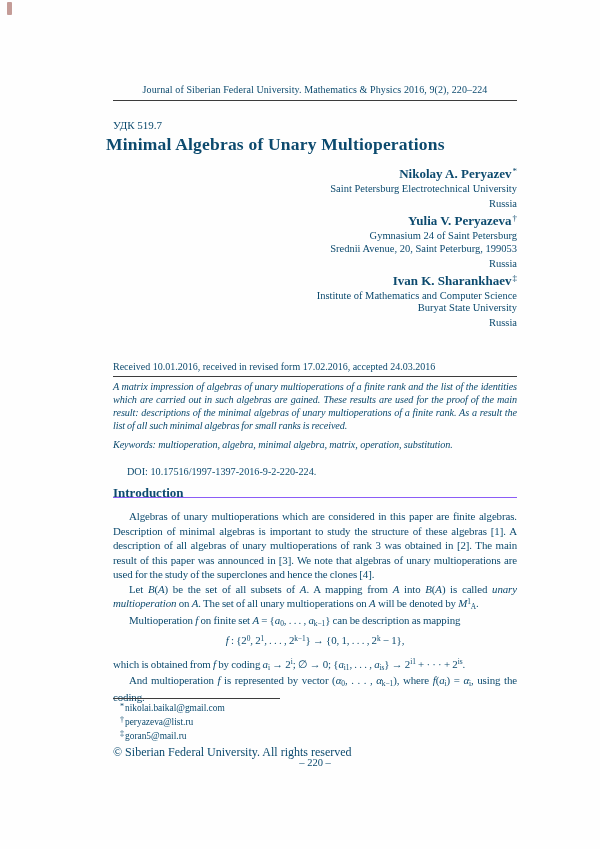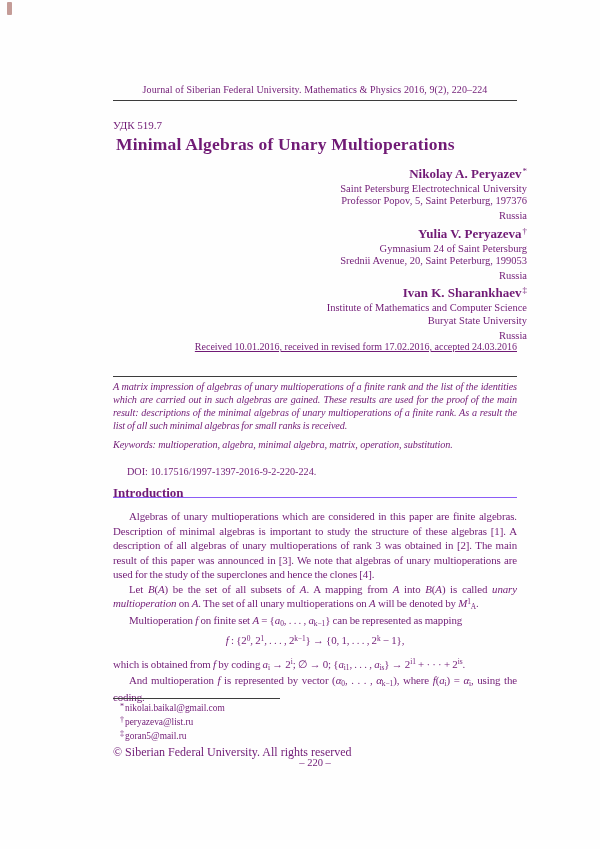--- a/index.html
+++ b/index.html
@@ -3,45 +3,45 @@
 <meta charset="utf-8">
 <style>
   html,body{margin:0;padding:0;}
   body{background:#d8d8d8;}
   .page{
     position:relative;
     width:600px;height:849px;
     background:#fefefe;
     overflow:hidden;
     font-family:"Liberation Serif","DejaVu Serif",serif;
-    color:#701a75;
+    color:#0c4a6e;
   }
   .scan-mark{
     position:absolute;left:7px;top:2px;width:5px;height:13px;
     background:#8a3a30;opacity:.5;border-radius:1px;
   }
   .jheader{
     position:absolute;left:113px;top:84px;width:404px;
     text-align:center;font-size:10px;line-height:12px;
     padding-bottom:4px;border-bottom:1px solid #3c3c3c;
     letter-spacing:.1px;
   }
   .udc{position:absolute;left:113px;top:119px;font-size:11px;}
   .title{
-    position:absolute;left:116px;top:134px;margin:0;
+    position:absolute;left:106px;top:134px;margin:0;
     font-size:17.5px;font-weight:bold;letter-spacing:.2px;
   }
-  .authors{position:absolute;left:123px;top:164px;width:404px;text-align:right;}
+  .authors{position:absolute;left:113px;top:164px;width:404px;text-align:right;}
   .a-name{font-size:13px;font-weight:bold;line-height:15px;margin-top:2px;}
   .a-mk{font-size:9px;position:relative;top:-4px;margin-left:1px;font-weight:normal;}
   .a-line{font-size:10.5px;line-height:12.4px;}
   .a-country{font-size:10.5px;line-height:12.4px;margin:2.5px 0 3px;}
   .received{
-    position:absolute;left:113px;top:341px;width:404px;
-    text-align:right;font-size:10px;text-decoration:underline;
+    position:absolute;left:113px;top:361px;width:404px;
+    text-align:left;font-size:10px;
   }
   .abstract-box{
     position:absolute;left:113px;top:376px;width:404px;
     border-top:1px solid #3c3c3c;border-bottom:1px solid #8b5cf6;
     padding:3px 0 5px;
   }
   .abstract{
     margin:0;font-style:italic;font-size:10.2px;line-height:13px;
     text-align:justify;letter-spacing:-.1px;word-spacing:-.4px;
   }
@@ -79,21 +79,20 @@
 
   <div class="udc">УДК 519.7</div>
 
   <h1 class="title">Minimal Algebras of Unary Multioperations</h1>
 
   <div class="authors">
 
     <div class="author">
       <div class="a-name"><span>Nikolay A. Peryazev</span><span class="a-mk">*</span></div>
       <div class="a-line">Saint Petersburg Electrotechnical University</div>
-      <div class="a-line">Professor Popov, 5, Saint Peterburg, 197376</div>
       <div class="a-country">Russia</div>
     </div>
 
     <div class="author">
       <div class="a-name"><span>Yulia V. Peryazeva</span><span class="a-mk">†</span></div>
       <div class="a-line">Gymnasium 24 of Saint Petersburg</div>
       <div class="a-line">Srednii Avenue, 20, Saint Peterburg, 199053</div>
       <div class="a-country">Russia</div>
     </div>
 
@@ -112,21 +111,21 @@
     <p class="abstract">A matrix impression of algebras of unary multioperations of a finite rank and the list of the identities which are carried out in such algebras are gained. These results are used for the proof of the main result: descriptions of the minimal algebras of unary multioperations of a finite rank. As a result the list of all such minimal algebras for small ranks is received.</p>
     <p class="keywords">Keywords: multioperation, algebra, minimal algebra, matrix, operation, substitution.</p>
     <p class="doi">DOI: 10.17516/1997-1397-2016-9-2-220-224.</p>
   </div>
 
   <h2 class="sec">Introduction</h2>
 
   <div class="bodytext">
     <p class="ind"><span>Algebras of unary multioperations which are considered in this paper are finite algebras. Description of minimal algebras is important to study the structure of these algebras [1]. A description of all algebras of unary multioperations of rank 3 was obtained in [2]. The main result of this paper was announced in [3]. We note that algebras of unary multioperations are used for the study of the superclones and hence the clones [4].</span></p>
     <p class="ind"><span>Let </span><span class="it">B</span><span>(</span><span class="it">A</span><span>) be the set of all subsets of </span><span class="it">A</span><span>. A mapping from </span><span class="it">A</span><span> into </span><span class="it">B</span><span>(</span><span class="it">A</span><span>) is called </span><span class="it">unary multioperation</span><span> on </span><span class="it">A</span><span>. The set of all unary multioperations on </span><span class="it">A</span><span> will be denoted by </span><span class="it">M</span><span class="sup">1</span><span class="sub">A</span><span>.</span></p>
-    <p class="ind"><span>Multioperation </span><span class="it">f</span><span> on finite set </span><span class="it">A</span><span> = {</span><span class="it">a</span><span class="sub">0</span><span>, . . . , </span><span class="it">a</span><span class="sub">k−1</span><span>} can be represented as mapping</span></p>
+    <p class="ind"><span>Multioperation </span><span class="it">f</span><span> on finite set </span><span class="it">A</span><span> = {</span><span class="it">a</span><span class="sub">0</span><span>, . . . , </span><span class="it">a</span><span class="sub">k−1</span><span>} can be description as mapping</span></p>
     <div class="equation"><span class="it">f</span><span> : {2</span><span class="sup">0</span><span>, 2</span><span class="sup">1</span><span>, . . . , 2</span><span class="sup">k−1</span><span>} → {0, 1, . . . , 2</span><span class="sup">k</span><span> − 1},</span></div>
     <p><span>which is obtained from </span><span class="it">f</span><span> by coding </span><span class="it">a</span><span class="sub">i</span><span> → 2</span><span class="sup">i</span><span>; ∅ → 0; {</span><span class="it">a</span><span class="sub">i1</span><span>, . . . , </span><span class="it">a</span><span class="sub">is</span><span>} → 2</span><span class="sup">i1</span><span> + · · · + 2</span><span class="sup">is</span><span>.</span></p>
     <p class="ind"><span>And multioperation </span><span class="it">f</span><span> is represented by vector (</span><span class="it">α</span><span class="sub">0</span><span>, . . . , </span><span class="it">α</span><span class="sub">k−1</span><span>), where </span><span class="it">f</span><span>(</span><span class="it">a</span><span class="sub">i</span><span>) = </span><span class="it">α</span><span class="sub">i</span><span>, using the coding.</span></p>
   </div>
 
   <div class="footnotes">
     <div class="fn-rule"></div>
     <div class="fn"><span class="fn-mk">*</span><span>nikolai.baikal@gmail.com</span></div>
     <div class="fn"><span class="fn-mk">†</span><span>peryazeva@list.ru</span></div>
     <div class="fn"><span class="fn-mk">‡</span><span>goran5@mail.ru</span></div>

